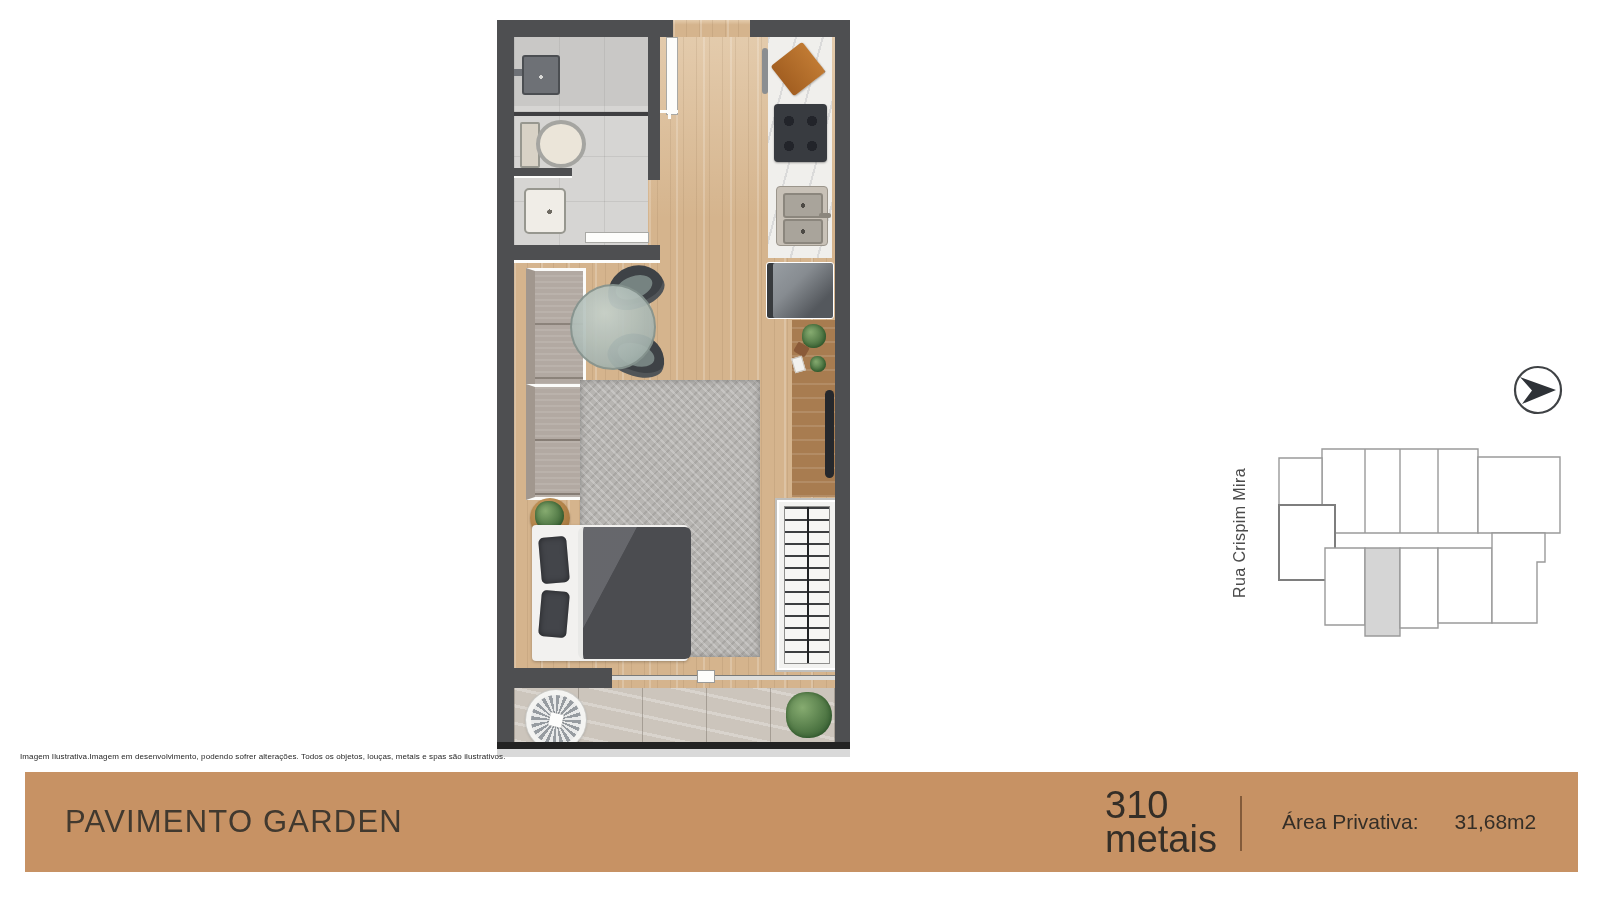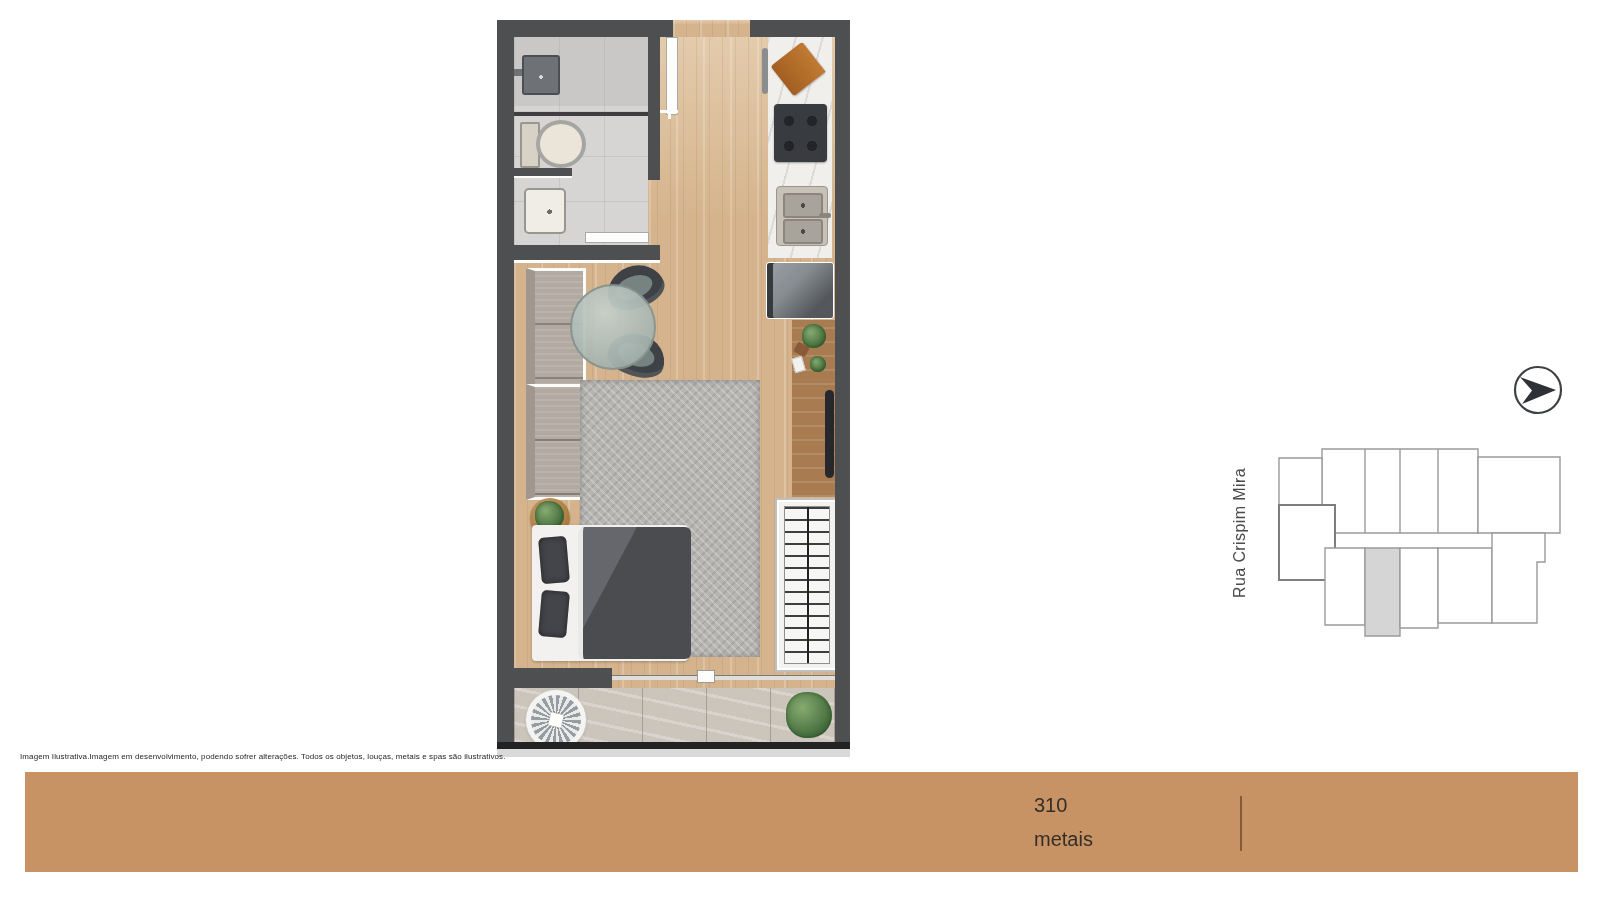--- a/index.html
+++ b/index.html
@@ -72,22 +72,22 @@
 
   
   .street-label{color:#4b4b4b;font-size:16px;letter-spacing:.4px;transform:rotate(-90deg);text-align:center;}
   .keyplan-svg line,.keyplan-svg rect,.keyplan-svg polygon{vector-effect:non-scaling-stroke;}
 
   
   .disclaimer{left:20px;top:752px;font-size:8px;color:#1f1f1f;letter-spacing:.1px;}
   .bottom-bar{left:25px;top:772px;width:1553px;height:100px;background:var(--c-bar);
         display:flex;align-items:center;color:var(--c-bar-text);}
   .bar-title{margin-left:40px;font-size:31px;letter-spacing:1.2px;color:#41392f;}
-  .unit-block{position:absolute;left:1009px;top:50%;transform:translateY(-50%);
-        font-size:20px;line-height:34px;color:#342e27;}
+  .unit-block{position:absolute;left:1080px;top:50%;transform:translateY(-50%);
+        font-size:38px;line-height:34px;color:#342e27;}
   .bar-divider{position:absolute;left:1215px;top:24px;width:2px;height:55px;background:rgba(74,46,24,.55);}
   .area-row{position:absolute;left:1257px;top:0;height:100%;display:flex;align-items:center;gap:36px;
         font-size:21px;color:#342e27;}
 </style>
 </head>
 <body>
 
 <div class="page">
 
   <div class="plan">
@@ -200,20 +200,25 @@
       <rect x="93" y="108" width="35" height="88" fill="var(--c-keyplan-highlight)"></rect>
       <rect x="128" y="108" width="38" height="80"></rect>
       <rect x="166" y="108" width="54" height="75"></rect>
       <polygon points="220,93 273,93 273,122 265,122 265,183 220,183"></polygon>
     </g>
   </svg>
 
   <div class="abs disclaimer">Imagem Ilustrativa.Imagem em desenvolvimento, podendo sofrer alterações. Todos os objetos, louças, metais e spas são ilustrativos.</div>
 
   <div class="abs bottom-bar">
+    <div class="bar-title">PAVIMENTO GARDEN</div>
     <div class="unit-block">
       <div>310</div>
       <div>metais</div>
     </div>
     <div class="bar-divider"></div>
+    <div class="area-row">
+      <span>Área Privativa:</span>
+      <span>31,68m2</span>
+    </div>
   </div>
 
 </div>
 
 </body></html>

